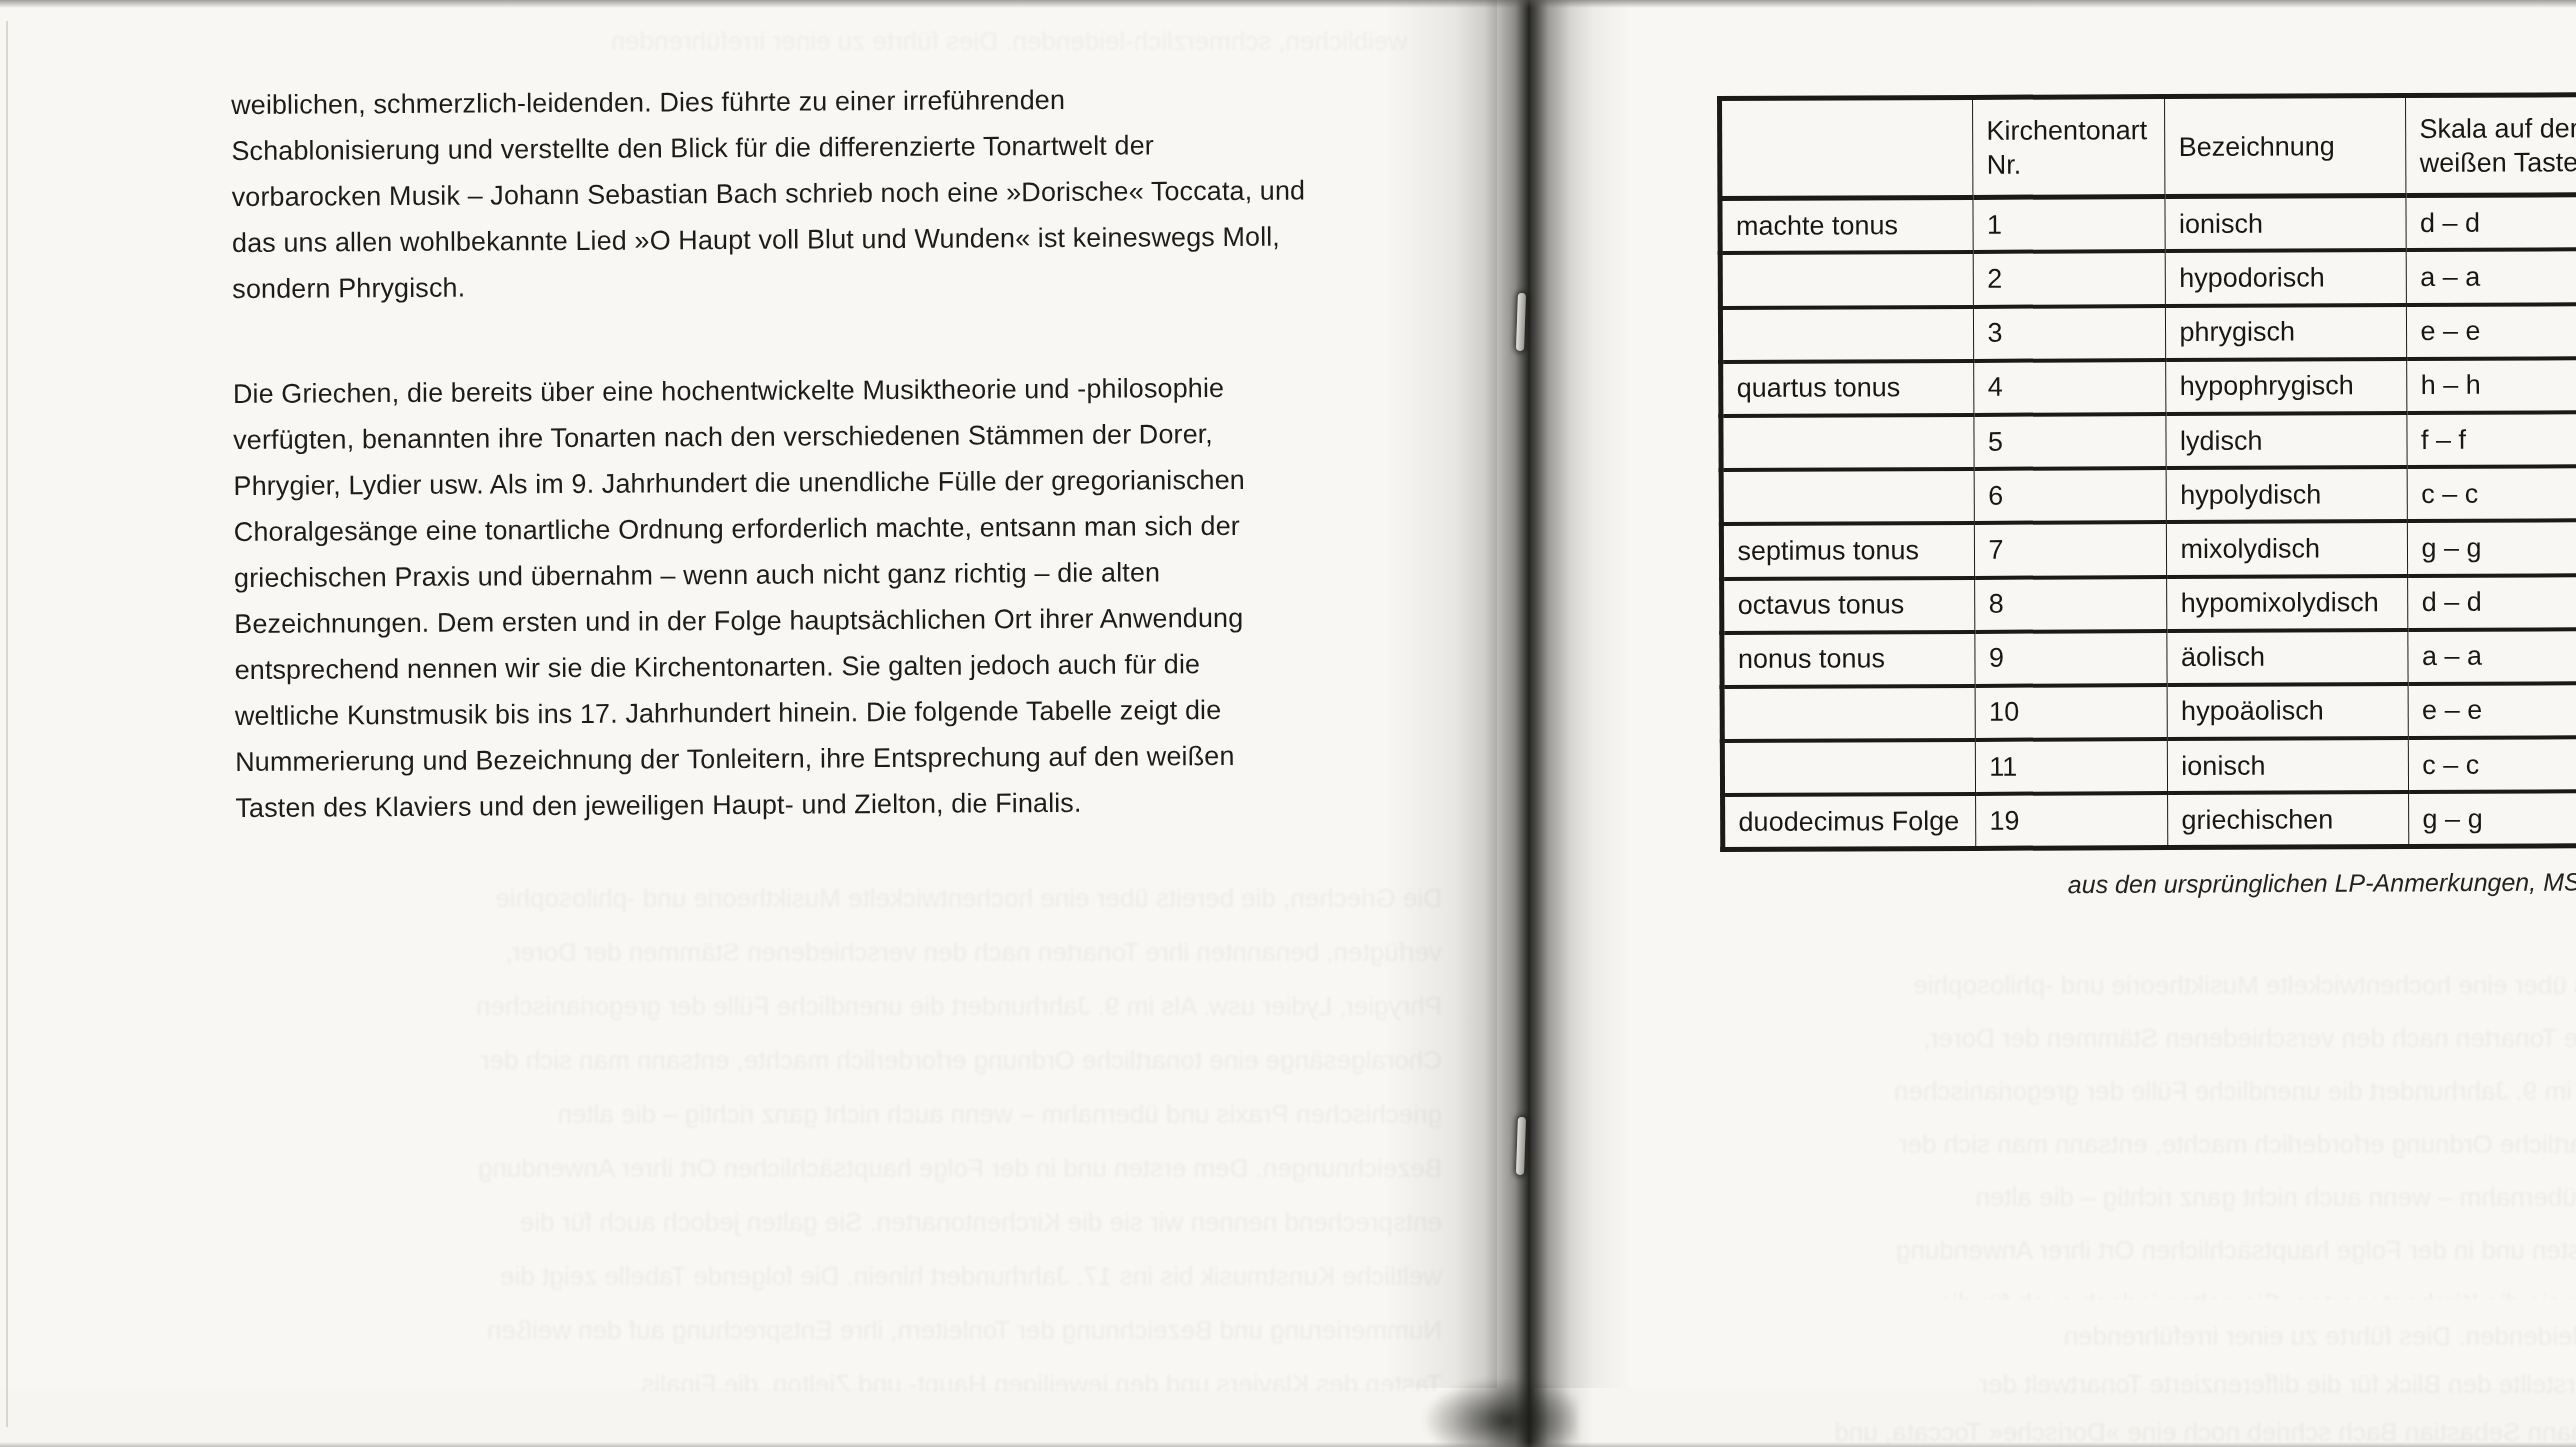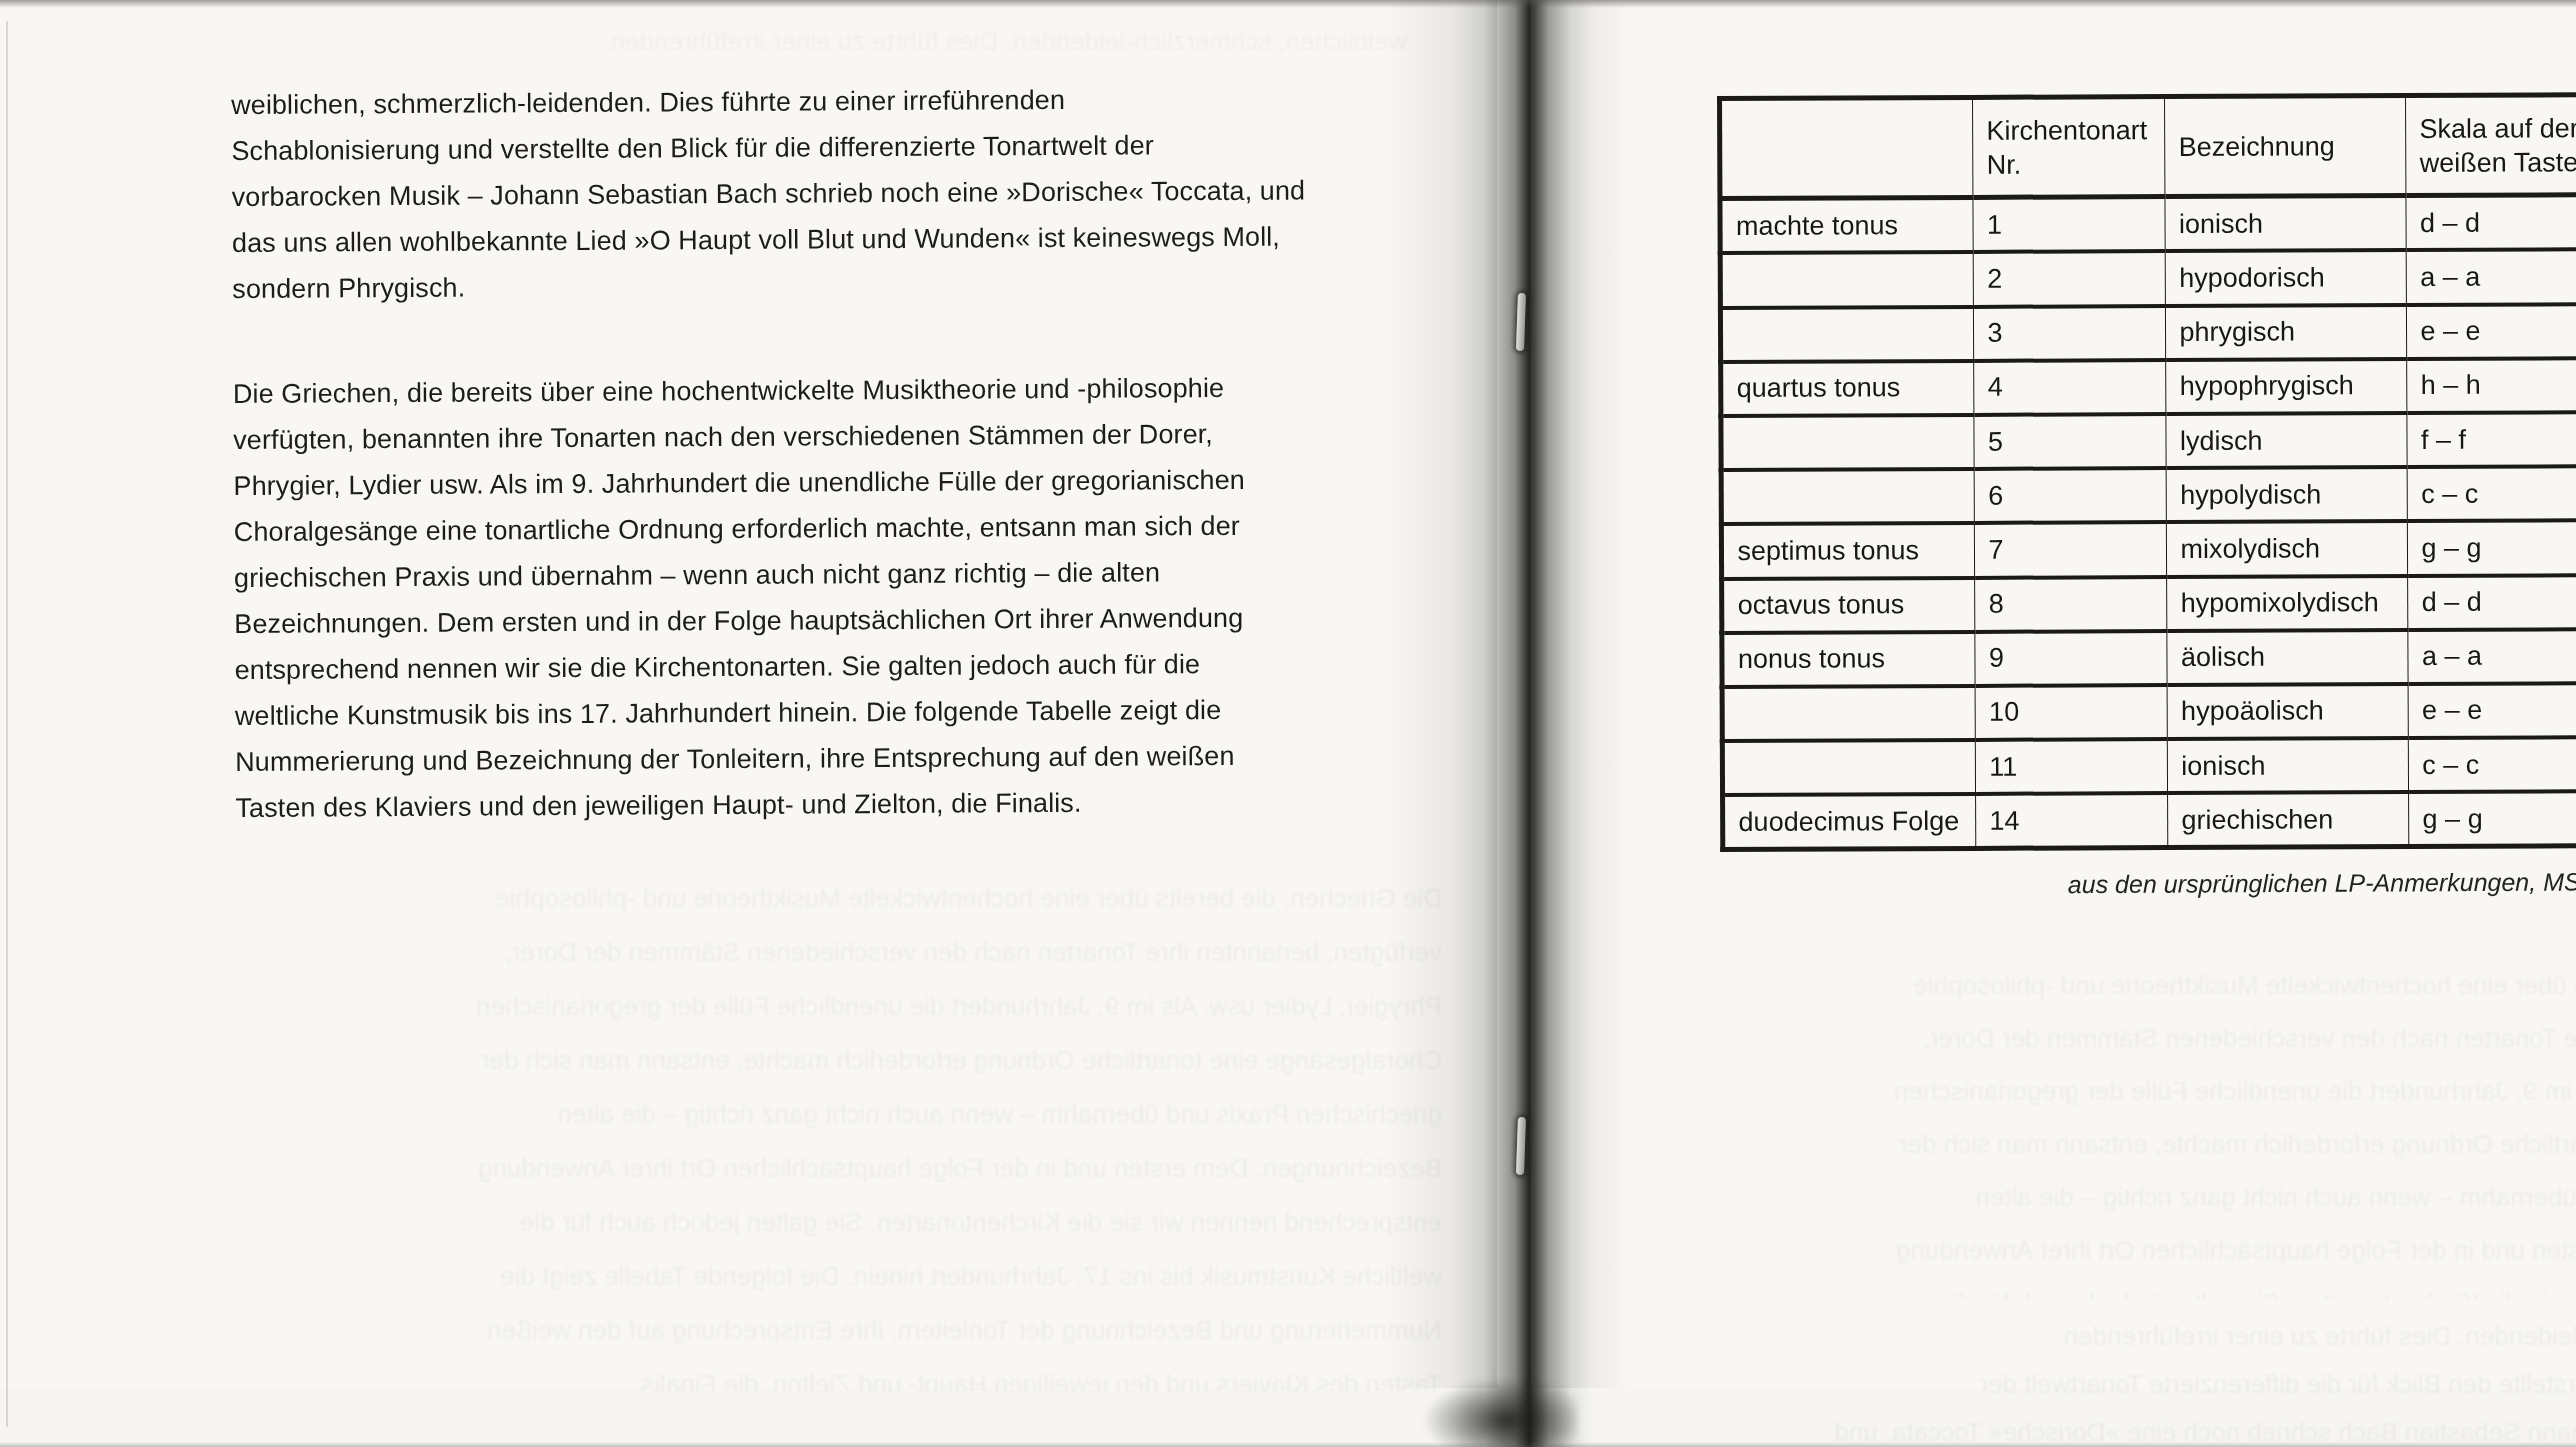--- a/index.html
+++ b/index.html
@@ -247,21 +247,21 @@
       </tr>
         <tr>
         <td></td>
         <td>11</td>
         <td>ionisch</td>
         <td>c – c</td>
 
       </tr>
         <tr>
         <td>duodecimus Folge</td>
-        <td>14</td>
+        <td>19</td>
         <td>griechischen</td>
         <td>g – g</td>
 
       </tr>
       </tbody>
   </table>
 
   <div class="attribution">
     <div class="attr-author">Andrew Kazdin</div>
     <div class="attr-source">aus den ursprünglichen LP-Anmerkungen, MS 7209, 1969 veröffentlicht</div>

